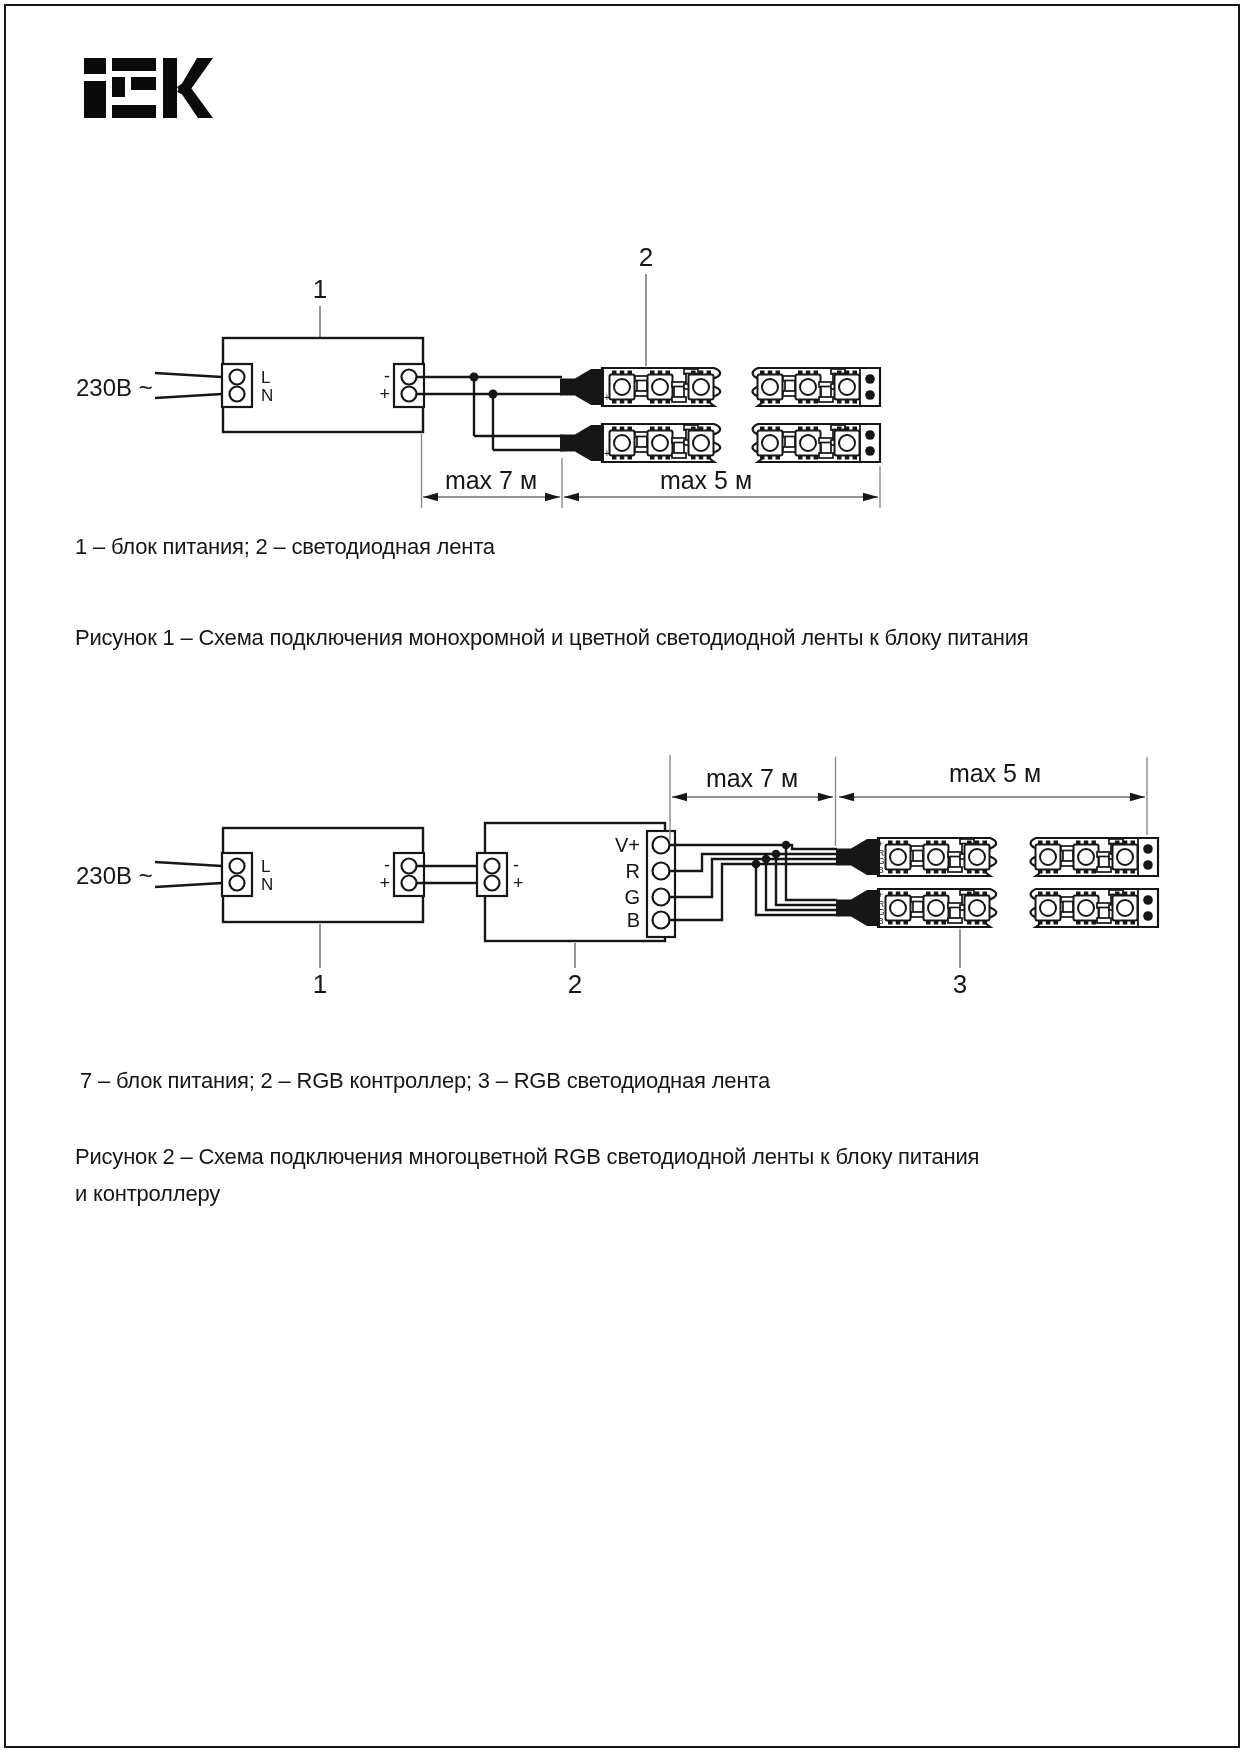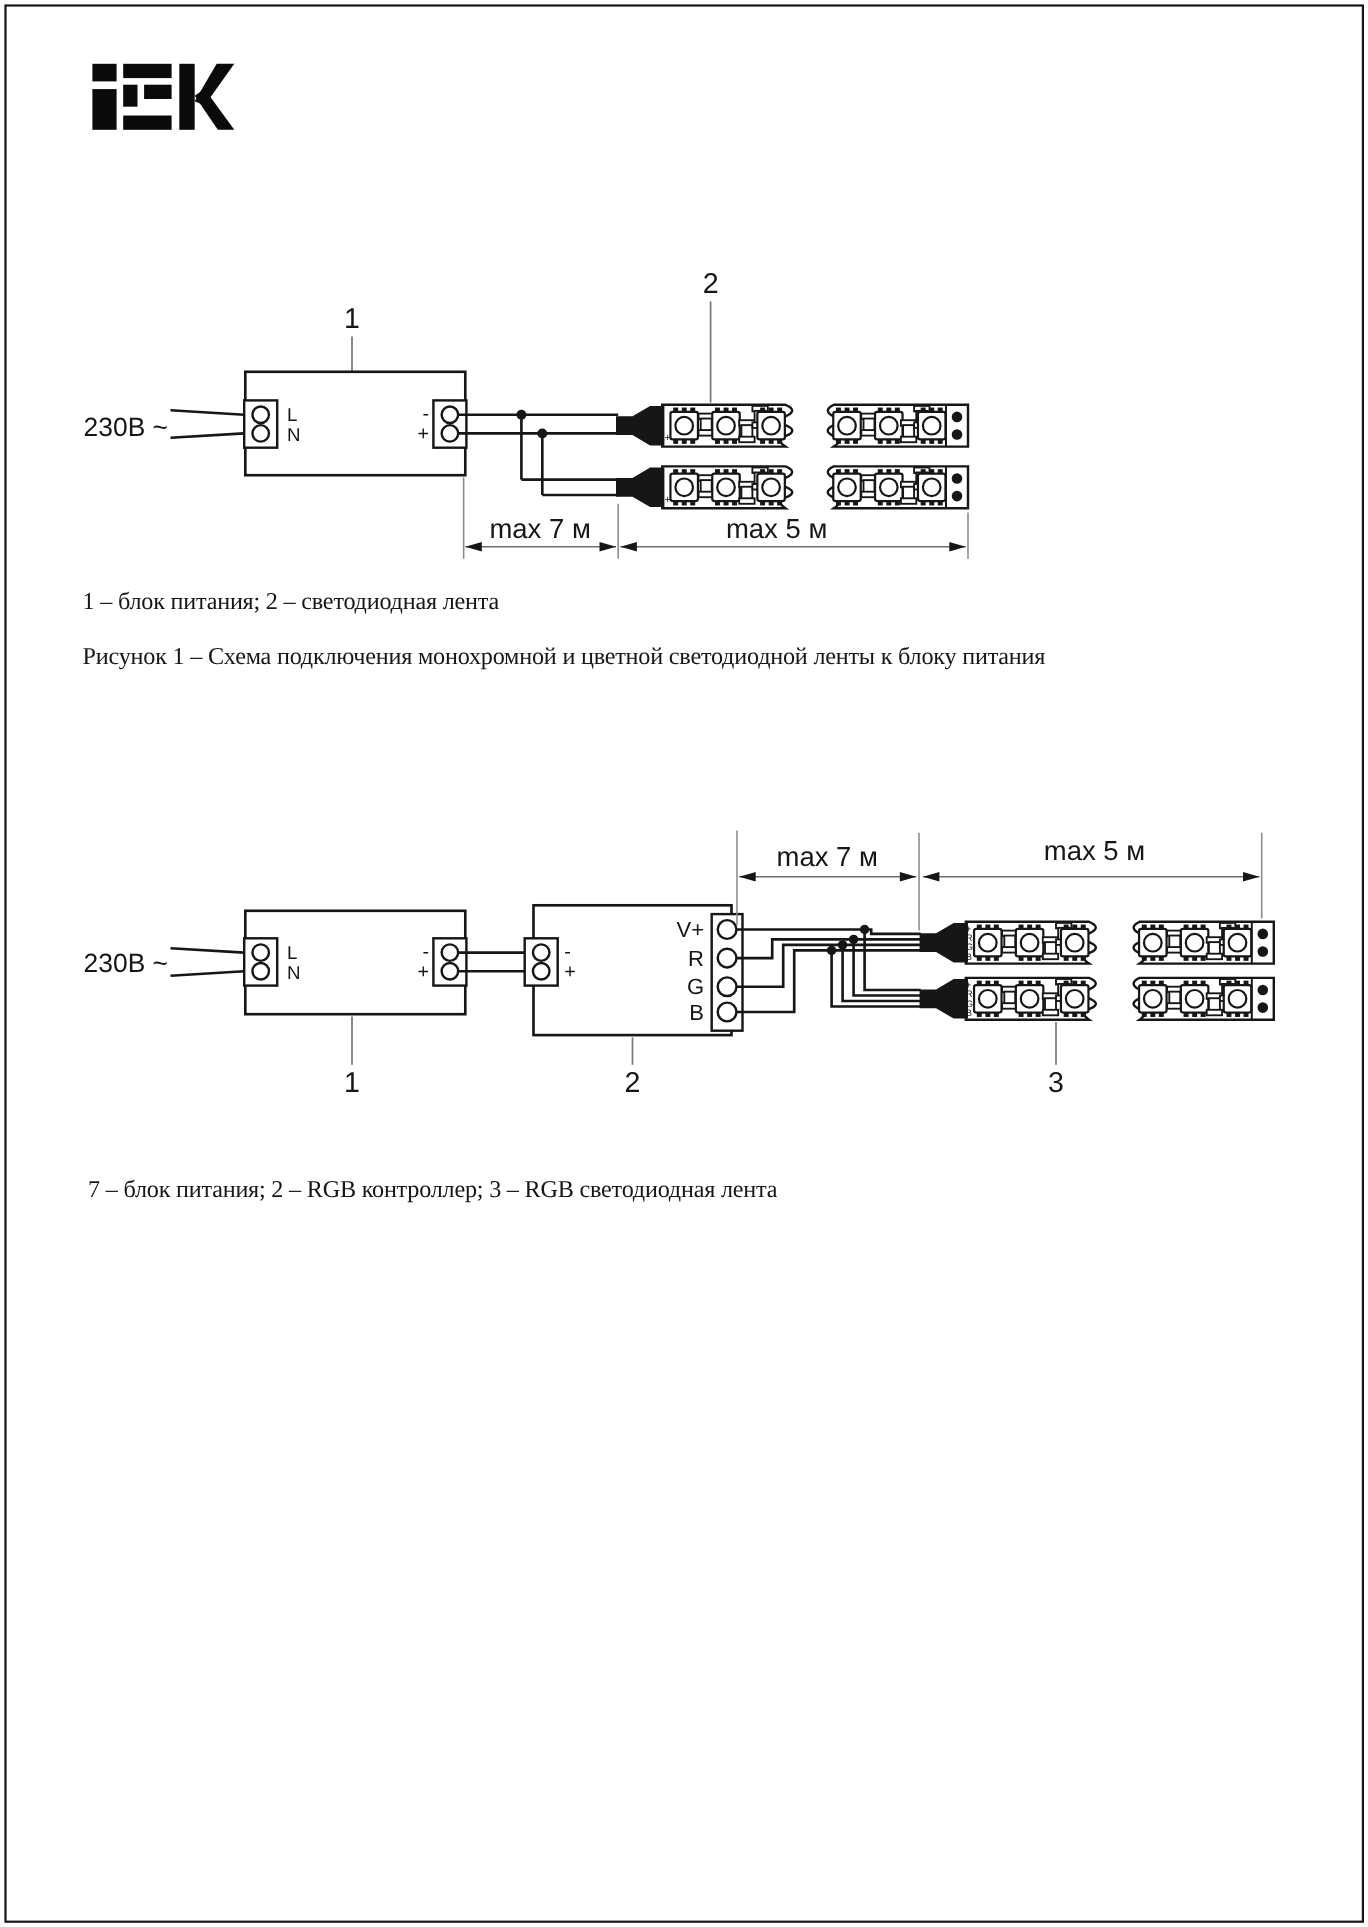--- a/index.html
+++ b/index.html
@@ -1,18 +1,18 @@
 <!DOCTYPE html>
 <html><head>
 <meta charset="utf-8">
 <style>
   html,body{margin:0;padding:0;background:#e8e8e8;}
   .page{position:relative;width:1244px;height:1752px;background:#ffffff;margin:0 auto;overflow:hidden;}
   svg.canvas{position:absolute;left:0;top:0;}
-  .cap{position:absolute;font-family:Liberation Serif, serif;font-size:22px;color:#161616;white-space:nowrap;letter-spacing:-0.2px;}
+  .cap{position:absolute;font-family:Liberation Sans, sans-serif;font-size:22px;color:#161616;white-space:nowrap;letter-spacing:-0.2px;}
   .cap2{white-space:normal;line-height:37px;}
   
   .w{stroke:#161616;stroke-width:2.4;fill:none;}
   .box{fill:#ffffff;stroke:#161616;stroke-width:2.4;}
   .term{fill:#ffffff;stroke:#161616;stroke-width:2.2;}
   .strip{fill:#ffffff;stroke:#161616;stroke-width:2.2;}
   .comp{fill:#ffffff;stroke:#161616;stroke-width:2;}
   .comp2{fill:#ffffff;stroke:#161616;stroke-width:1.7;}
   .pad{fill:#161616;stroke:none;}
   .dotf{fill:#161616;stroke:none;}
@@ -230,16 +230,17 @@
     <line class="lead" x1="320" y1="924" x2="320" y2="968"></line>
     <text class="t-ref" x="320" y="993" text-anchor="middle">1</text>
     <line class="lead" x1="575" y1="943" x2="575" y2="968"></line>
     <text class="t-ref" x="575" y="993" text-anchor="middle">2</text>
     <line class="lead" x1="960" y1="929" x2="960" y2="968"></line>
     <text class="t-ref" x="960" y="993" text-anchor="middle">3</text>
   </g>
 </svg>
 
 <div class="cap" style="left:75px;top:534px">1 – блок питания; 2 – светодиодная лента</div>
-<div class="cap" style="left:75px;top:584px">Рисунок 1 – Схема подключения монохромной и цветной светодиодной ленты к блоку питания</div>
+<div class="cap" style="left:75px;top:625px">Рисунок 1 – Схема подключения монохромной и цветной светодиодной ленты к блоку питания</div>
 <div class="cap" style="left:80px;top:1068px">7 – блок питания; 2 – RGB контроллер; 3 – RGB светодиодная лента</div>
+<div class="cap cap2" style="left:75px;top:1138px;width:950px"><span>Рисунок 2 – Схема подключения многоцветной RGB светодиодной ленты к блоку питания</span><br><span>и контроллеру</span></div>
 
 </div>
 
 </body></html>

